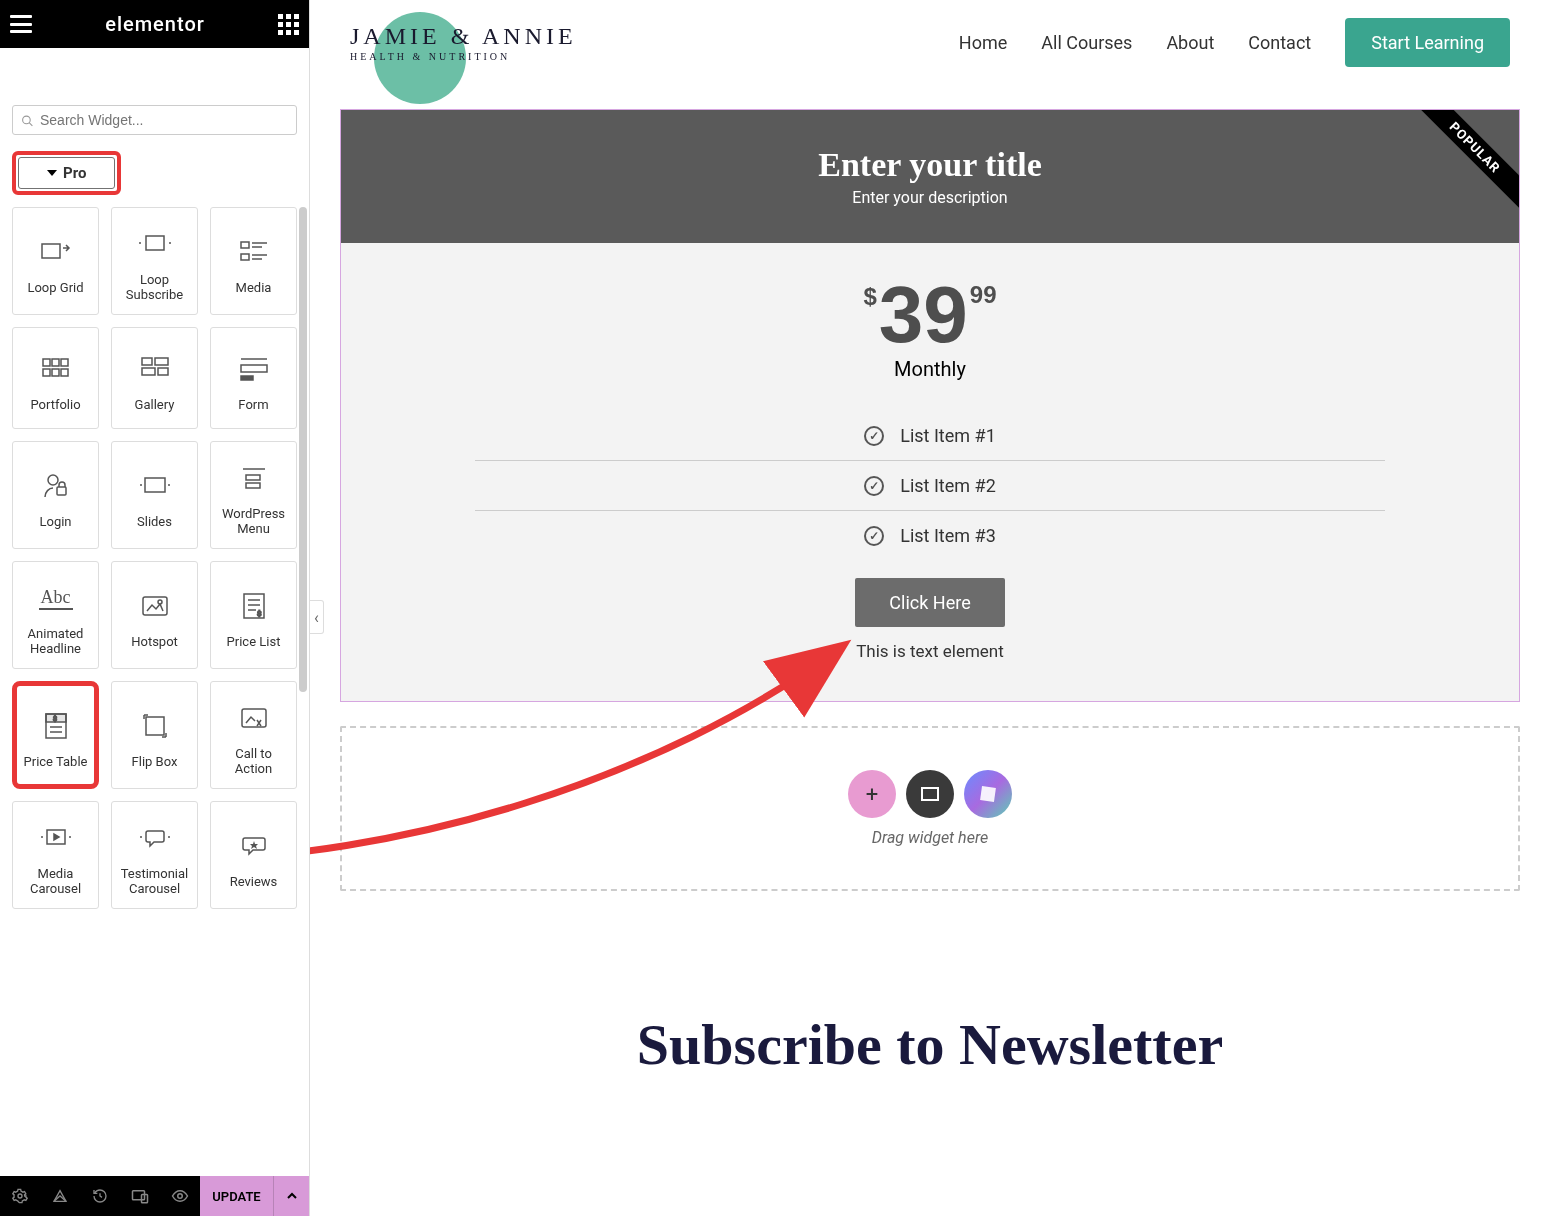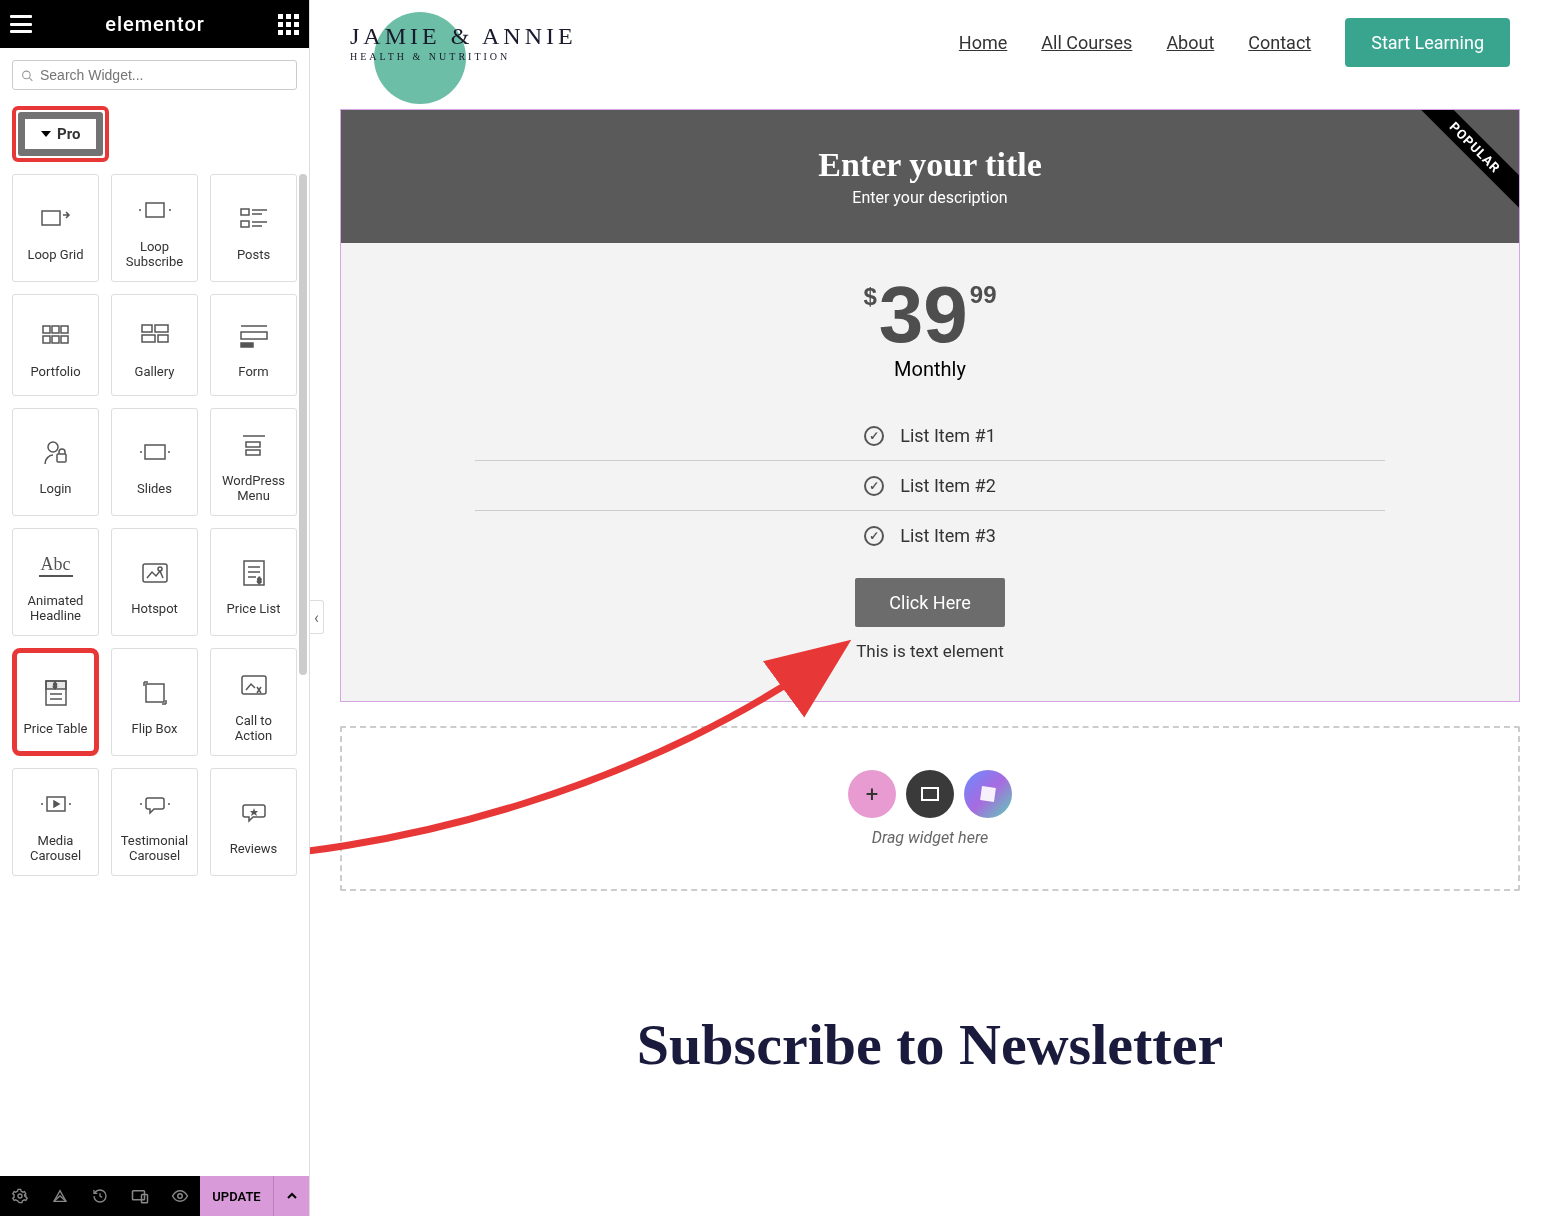--- a/index.html
+++ b/index.html
@@ -7,25 +7,25 @@
 .app { display: flex; width: 1550px; height: 1216px; transform-origin: 0 0; }
 .sidebar { width: 310px; background: #fff; display: flex; flex-direction: column; border-right: 1px solid #ddd; }
 .sb-header { background: #000; height: 48px; display: flex; align-items: center; justify-content: space-between; padding: 0 10px; }
 .sb-header .ham, .sb-header .grid { color: #fff; cursor: pointer; }
 .sb-header .brand { color: #fff; font-weight: 500; font-size: 20px; letter-spacing: 1px; }
 .ham { width: 22px; height: 18px; display:flex; flex-direction:column; justify-content:space-between;}
 .ham span{display:block;height:3px;background:#fff;border-radius:1px;}
 .grid9 { display:grid; grid-template-columns:repeat(3,5px); grid-template-rows:repeat(3,5px); gap:3px;}
 .grid9 span{background:#fff;}
 .sb-search { padding: 12px; }
-.sb-search-inner { border:1px solid #ccc; border-radius:3px; display:flex; align-items:flex-end; padding:6px 8px; }
+.sb-search-inner { border:1px solid #ccc; border-radius:3px; display:flex; align-items:flex-end; padding:6px 8px;margin-top:45px; }
 .sb-search-inner svg{color:#999; margin-right:6px;}
 .sb-search-inner input { border:none; outline:none; width:100%; font-size:14px; }
 .sb-cat { margin: 4px 12px 12px; }
-.sb-cat-btn { display:inline-flex; align-items:center; gap:6px; background:#fff; border:7px solid #737373; border-radius:3px; padding:6px 16px; font-size:15px; font-weight:700; cursor:pointer;justify-content:space-between; }
+.sb-cat-btn { display:inline-flex; align-items:center; gap:6px; background:#fff; border:1px solid #737373; border-radius:3px; padding:6px 28px; font-size:15px; font-weight:700; cursor:pointer;justify-content:space-between; }
 .hl-red { border:4px solid #e83737; border-radius:6px; padding:2px; display:inline-block; }
 .tri-down{width:0;height:0;border-left:5px solid transparent;border-right:5px solid transparent;border-top:6px solid #000;}
 .sb-widgets { flex:1; overflow:hidden; position:relative; padding:0 12px; }
 .sb-scroll { display:grid; grid-template-columns:1fr 1fr 1fr; gap:12px; align-content:start; padding-bottom:10px; }
 .widget-card { border:1px solid #ddd; border-radius:3px; display:flex; flex-direction:column; align-items:center; justify-content:center; padding:18px 6px 12px; cursor:grab; min-height:102px; }
 .widget-card .wicon{color:#555;height:36px;display:flex;align-items:center;justify-content:center;}
 .widget-card .wlabel{font-size:13px;color:#333;margin-top:10px;text-align:center;}
 .widget-hl { border:5px solid #e83737; border-radius:8px; }
 .sb-scrollbar { position:absolute; right:2px; top:0; width:8px; height:50%; background:#ccc; border-radius:4px;}
 .sb-footer { height:40px; background:#000; display:flex; align-items:center; }
@@ -36,21 +36,21 @@
 .collapse-handle::before{content:"‹";color:#666;}
 
 .preview { flex:1; position:relative; overflow:hidden; }
 .topnav { display:flex; align-items:center; justify-content:space-between; padding:18px 40px; }
 .logo-wrap { display:flex; align-items:center; gap:0; position:relative; }
 .logo-circle{width:92px;height:92px;background:#6cbfa6;border-radius:50%;position:absolute;left:24px;top:-12px;z-index:0;}
 .logo-text{position:relative;z-index:1;font-family:Georgia,serif;color:#1a1a2e;line-height:1;}
 .logo-main{font-size:24px;letter-spacing:4px;}
 .logo-sub{font-size:10px;letter-spacing:3px;margin-top:4px;}
 .nav-right{display:flex;align-items:center;gap:34px;}
-.nav-link{font-size:18px;color:#333;cursor:pointer;text-decoration:underline;}
+.nav-link{font-size:18px;color:#333;cursor:pointer;}
 .cta{background:#3aa58f;color:#fff;padding:14px 26px;border-radius:4px;font-size:18px;cursor:pointer;}
 
 .section{margin:24px 30px;}
 .price-section{border:1px solid #d6a6e0;}
 .price-head{background:#5a5a5a;color:#fff;text-align:center;padding:36px 10px;position:relative;}
 .price-title{font-family:Georgia,serif;font-size:34px;font-weight:700;}
 .price-desc{font-size:16px;margin-top:4px;}
 .ribbon{position:absolute;top:0;right:0;width:110px;height:110px;overflow:hidden;}
 .ribbon span{position:absolute;display:block;width:180px;transform:rotate(45deg);background:#000;color:#fff;text-align:center;font-size:13px;font-weight:700;letter-spacing:1px;top:26px;right:-46px;padding:4px 0;}
 .price-body{background:#f3f3f3;padding:32px 40px 40px;text-align:center;}
@@ -148,21 +148,21 @@
             <div class="wicon">
               <svg width="28" height="24" viewBox="0 0 28 24" fill="none" stroke="#555" stroke-width="1.5">
                 <rect x="1" y="2" width="8" height="6"></rect>
                 <rect x="1" y="14" width="8" height="6"></rect>
                 <line x1="12" y1="3" x2="27" y2="3"></line>
                 <line x1="12" y1="7" x2="22" y2="7"></line>
                 <line x1="12" y1="15" x2="27" y2="15"></line>
                 <line x1="12" y1="19" x2="22" y2="19"></line>
               </svg>
             </div>
-            <div class="wlabel">Posts</div>
+            <div class="wlabel">Media</div>
           </div>
         <div class="widget-card">
             <div class="wicon">
               <svg width="28" height="22" viewBox="0 0 28 22" fill="none" stroke="#555" stroke-width="1.5">
                 <rect x="1" y="1" width="7" height="7"></rect>
                 <rect x="10" y="1" width="7" height="7"></rect>
                 <rect x="19" y="1" width="7" height="7"></rect>
                 <rect x="1" y="11" width="7" height="7"></rect>
                 <rect x="10" y="11" width="7" height="7"></rect>
                 <rect x="19" y="11" width="7" height="7"></rect>

